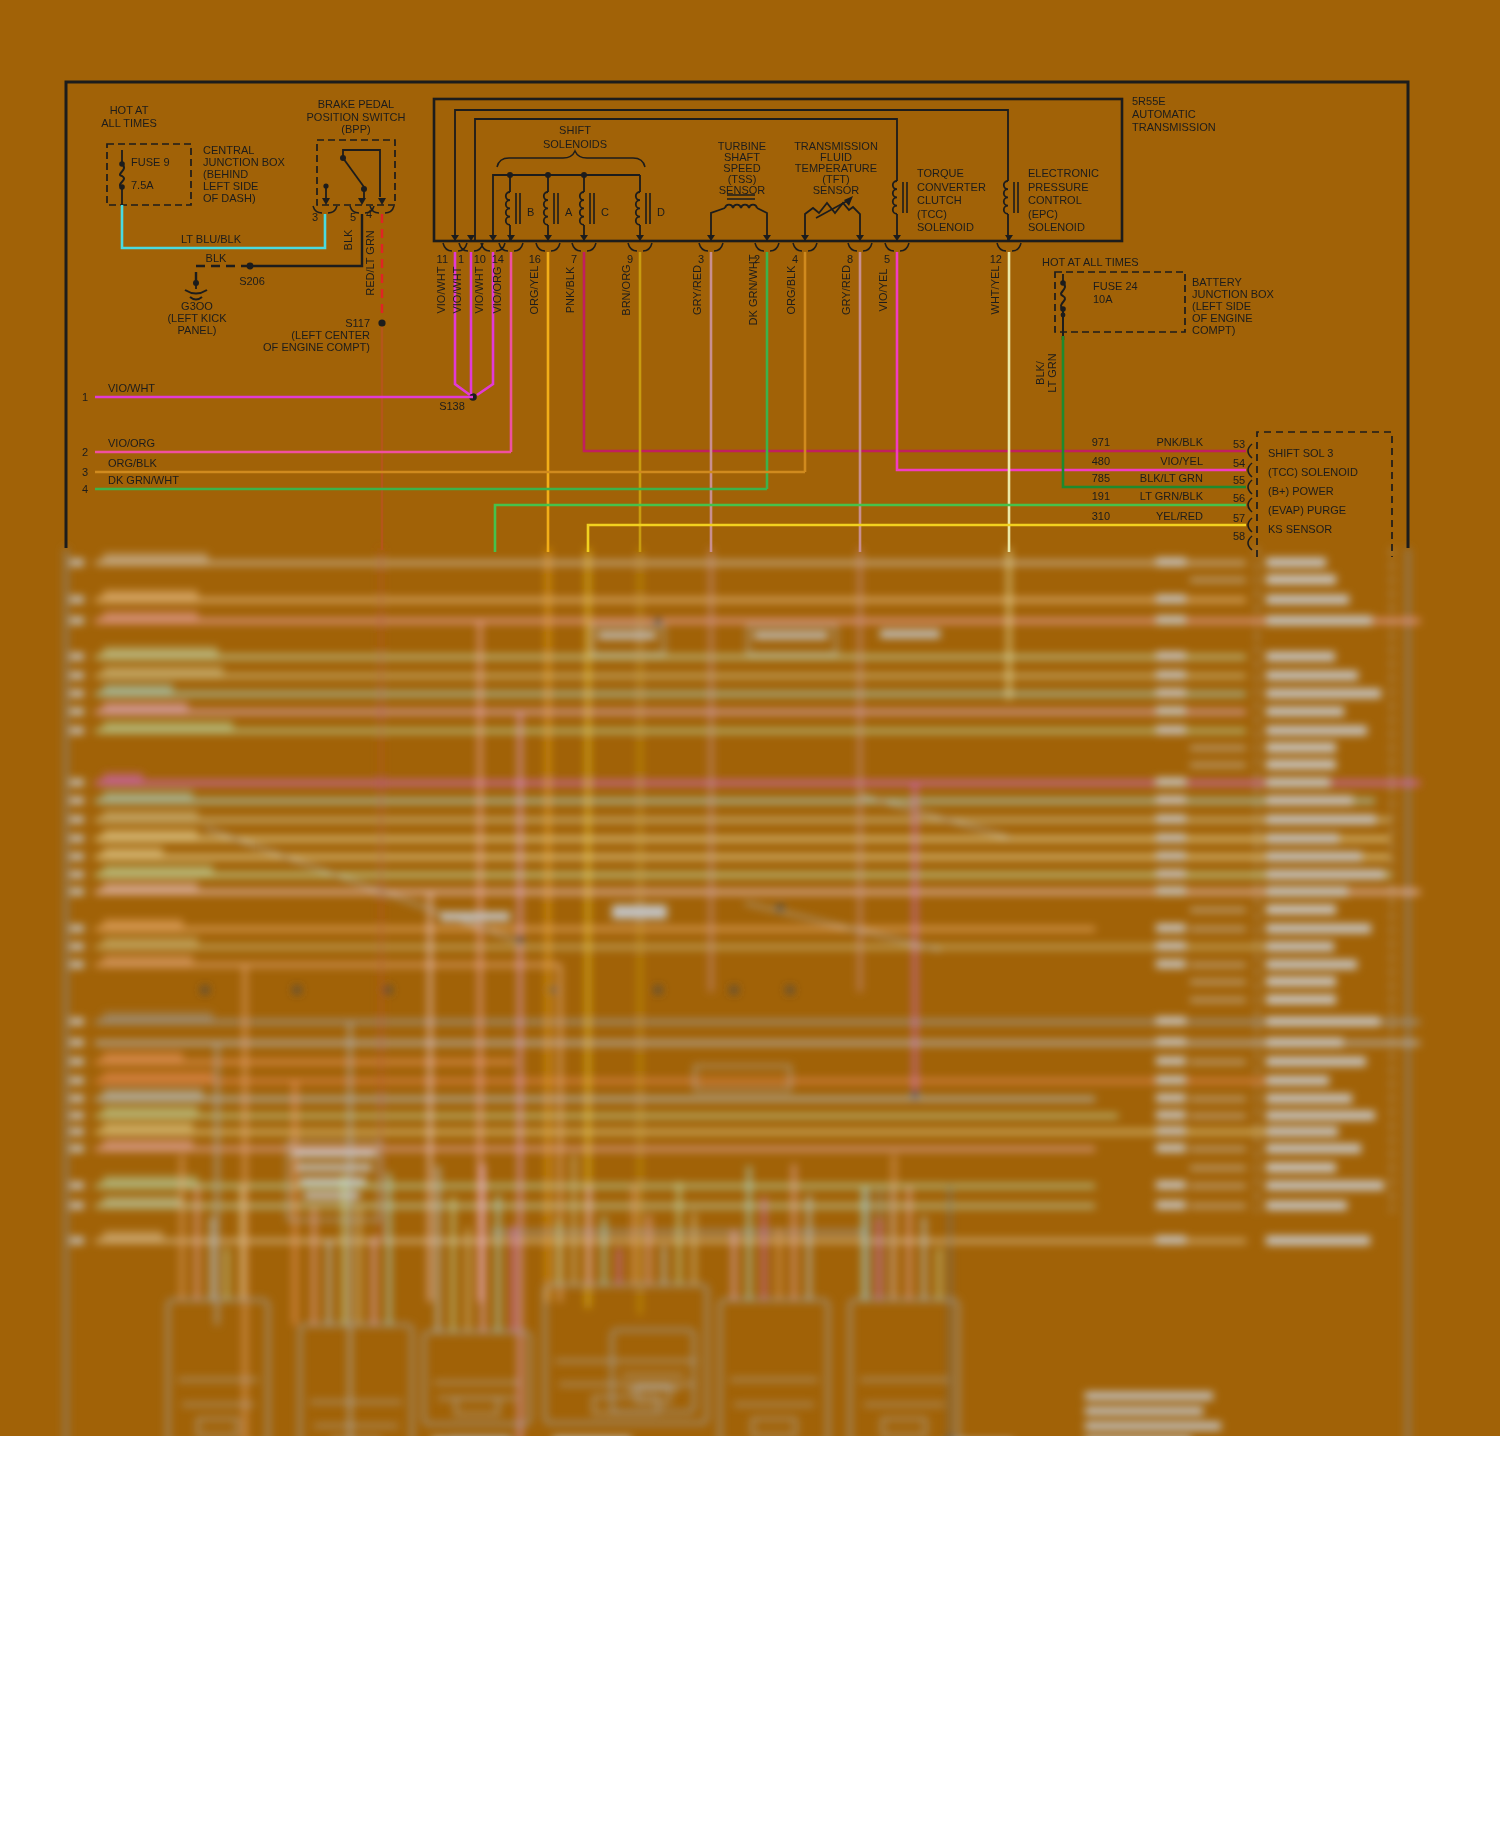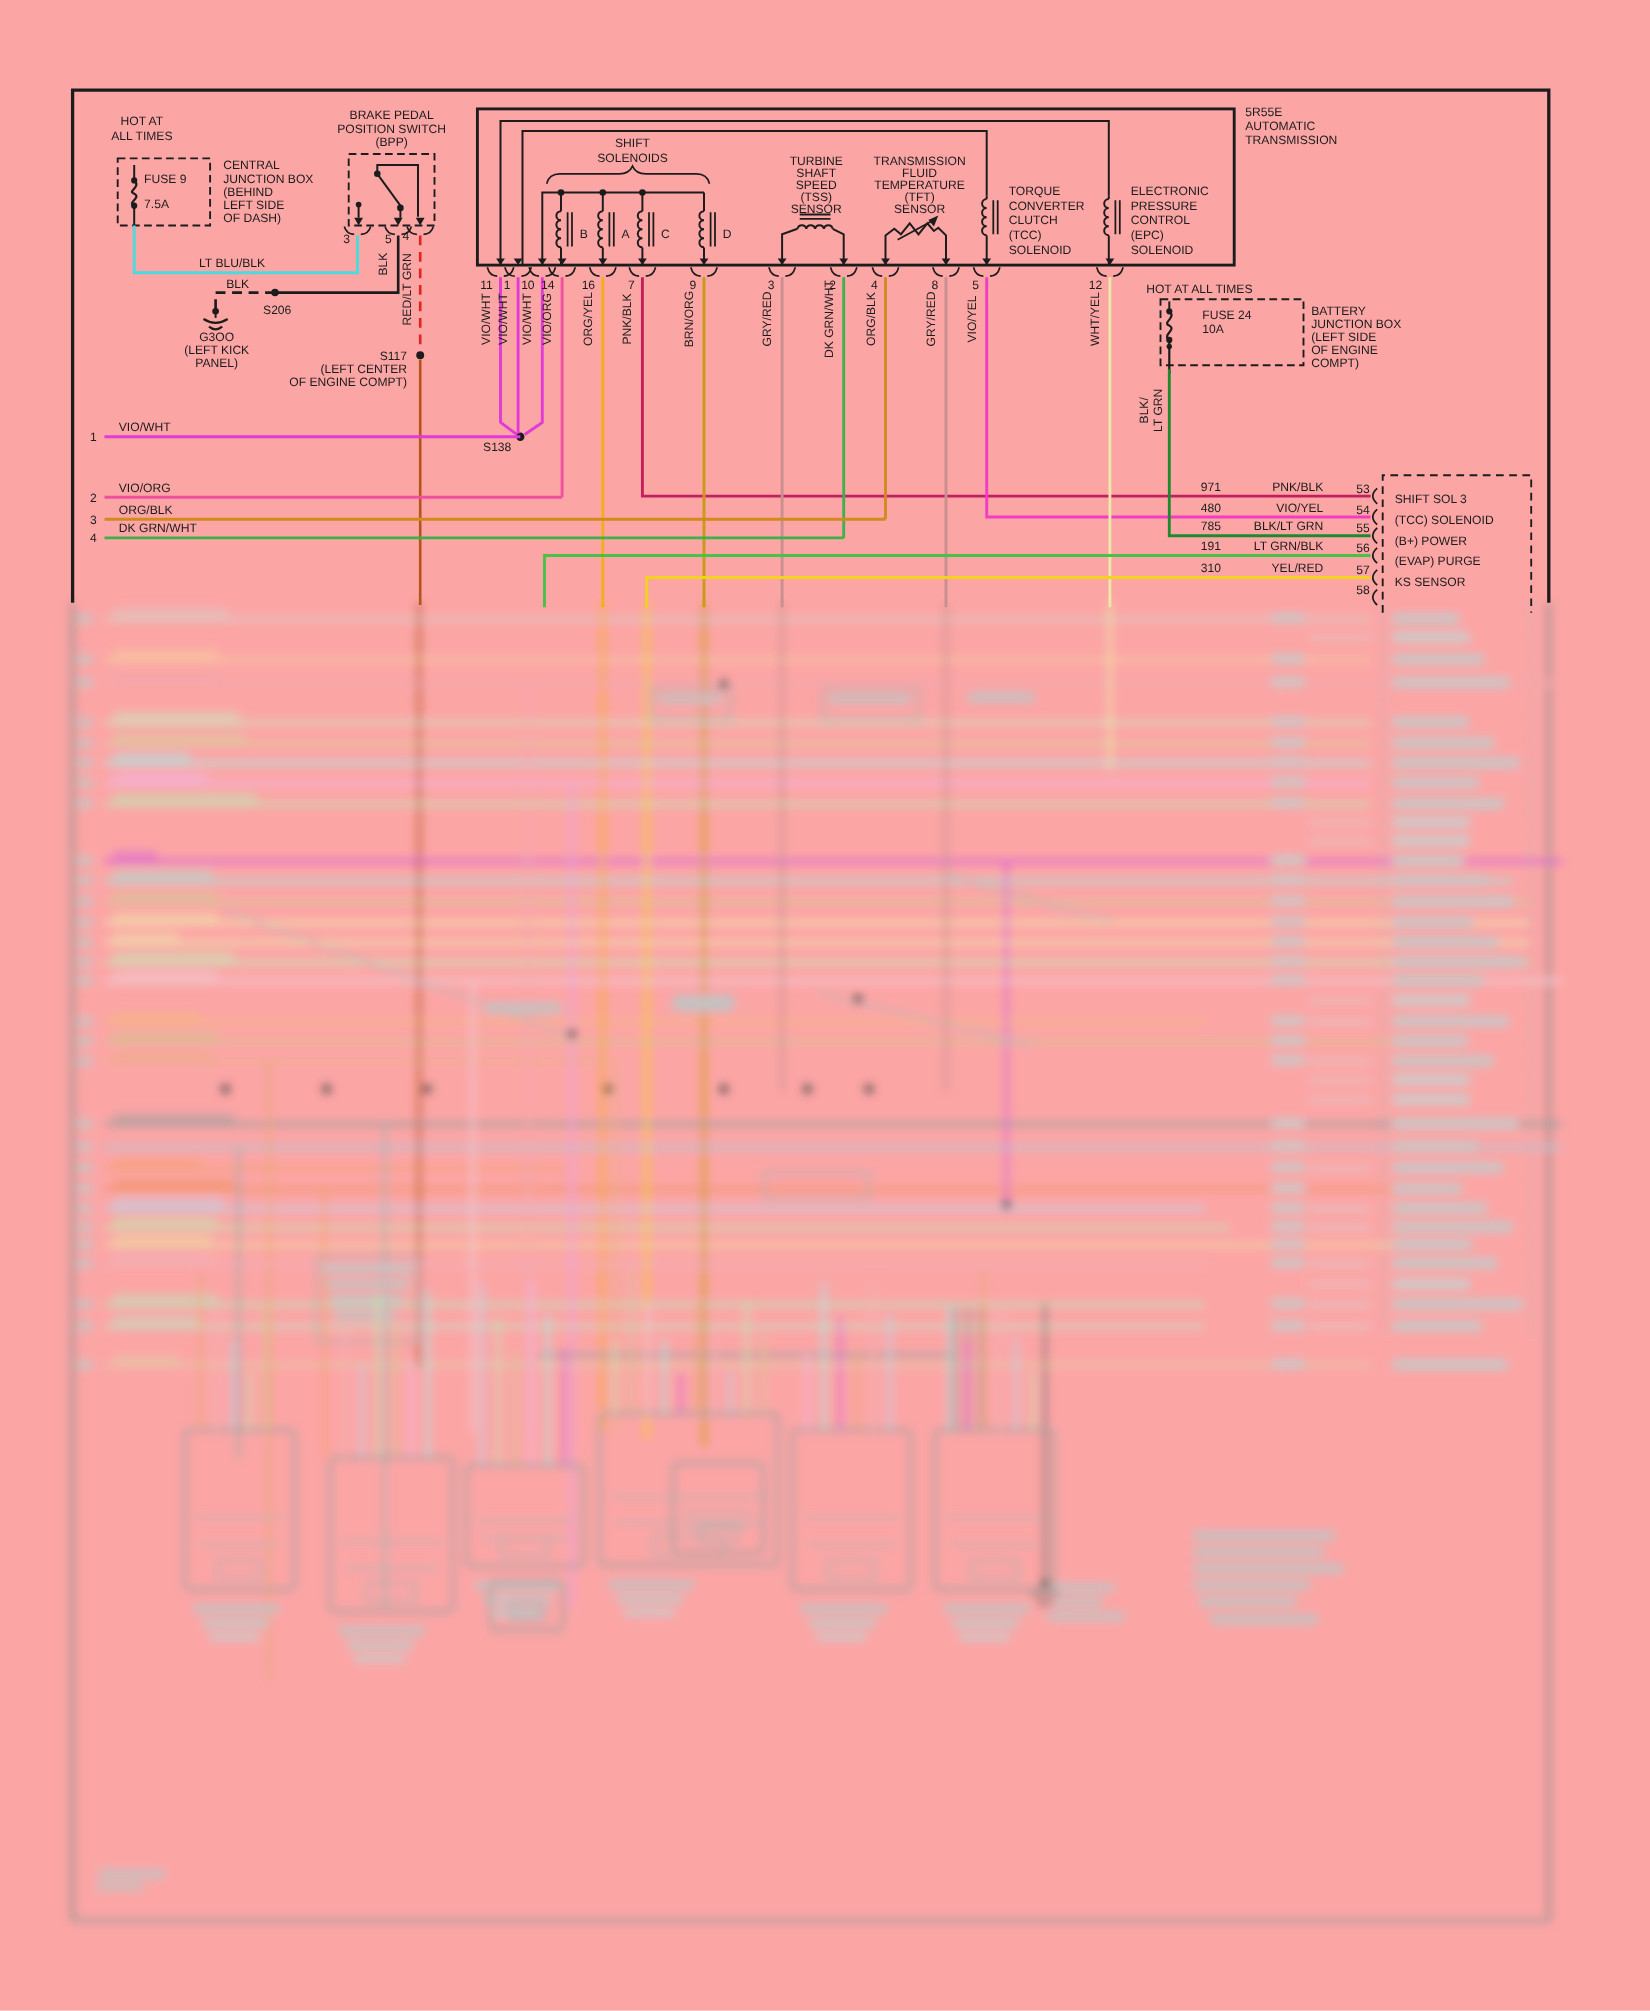--- a/index.html
+++ b/index.html
@@ -1,16 +1,16 @@
 <!DOCTYPE html>
 <html><head>
 <meta charset="utf-8">
 <style>
   html,body{margin:0;padding:0;background:#ffffff;}
-  #stage{position:relative;width:1500px;height:1828px;background:#fca5a5;overflow:hidden;}
+  #stage{position:relative;width:1500px;height:1436px;background:#a16207;overflow:hidden;}
   svg{position:absolute;left:0;top:0;}
   text{font-family:"Liberation Sans","DejaVu Sans",sans-serif;font-size:11px;fill:#1c1c1c;}
 </style>
 </head>
 <body>
 
 <div id="stage">
 <svg id="diagram" width="1500" height="1828" viewBox="0 0 1500 1828" xmlns="http://www.w3.org/2000/svg">
   <defs>
     <filter id="blurF" x="-3%" y="-3%" width="106%" height="106%">

